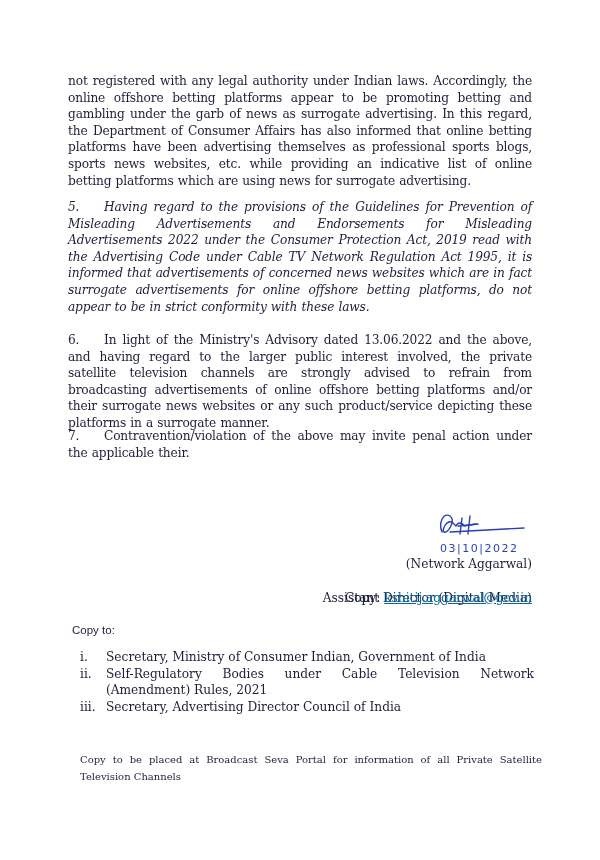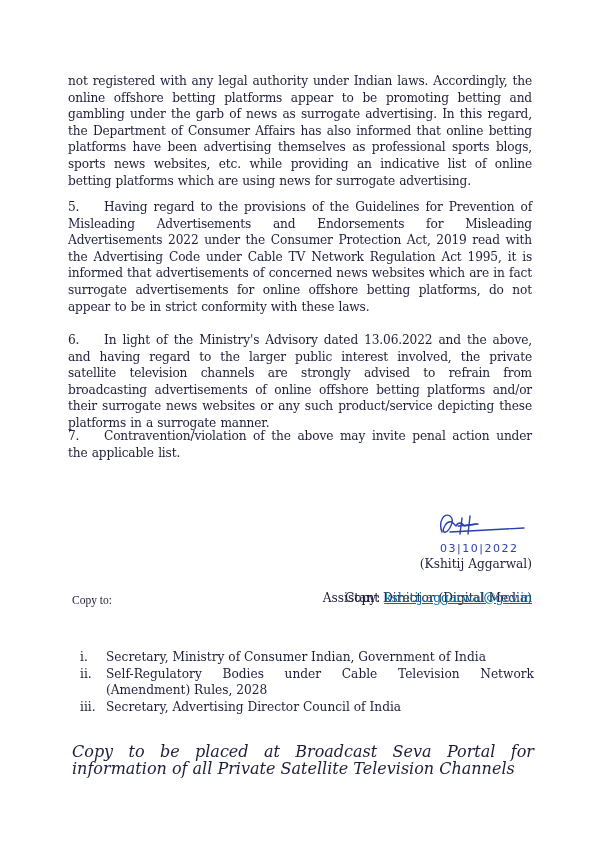--- a/index.html
+++ b/index.html
@@ -14,84 +14,84 @@
   .body-text { position: absolute; left: 68px; width: 464px; }
   .para {
     margin: 0;
     line-height: 16.6px;
     text-align: justify;
     letter-spacing: -0.15px;
     word-spacing: 0.5px;
   }
   .para .num { display: inline-block; width: 36px; }
   #p-cont { top: 73px; }
-  #p5 { top: 199px; }
+  #p5 { top: 199px; font-style: italic; }
   #p6 { top: 332px; }
   #p7 { top: 428px; }
   #p8 { top: 470px; }
   .signature { position: absolute; left: 436px; top: 510px; width: 96px; height: 46px; }
   .sig-line { position: absolute; right: 68px; font-size: 12.2px; line-height: 16.6px; white-space: nowrap; }
   #sig-name { top: 556px; }
   #sig-desig { top: 590px; }
   #sig-email { top: 590px; }
   .email-link { text-decoration: underline; color: #0369a1; }
 
-  .copy-heading { position: absolute; left: 72px; top: 592px; font-size: 12.2px; line-height: 16px; font-family: Liberation Serif, serif; font-size: 11.5px; }
+  .copy-heading { position: absolute; left: 72px; top: 622px; font-size: 12.2px; line-height: 16px; font-family: Liberation Sans, sans-serif; font-size: 11.5px; }
   .copy-list { position: absolute; left: 72px; top: 649px; width: 462px; margin: 0; padding: 0; list-style: none; }
   .copy-item { display: flex; line-height: 16.6px; font-size: 12.2px; }
   .copy-item .roman { width: 34px; flex: none; text-align: left; padding-left: 8px; box-sizing: border-box; }
   .copy-item .ctext { flex: 1; text-align: justify; text-align-last: left; }
 
-  .portal-note { position: absolute; left: 72px; top: 744px; width: 462px; margin: 0; line-height: 16.6px; text-align: justify; font-size: 16px; font-style: italic; }
+  .portal-note { position: absolute; left: 72px; top: 744px; width: 462px; margin: 8px; line-height: 16.6px; text-align: justify; font-size: 10px; }
 </style>
 </head>
 <body>
 
 <div class="page">
 
   <div class="body-text" id="p-cont">
     <p class="para">not registered with any legal authority under Indian laws. Accordingly, the online offshore betting platforms appear to be promoting betting and gambling under the garb of news as surrogate advertising. In this regard, the Department of Consumer Affairs has also informed that online betting platforms have been advertising themselves as professional sports blogs, sports news websites, etc. while providing an indicative list of online betting platforms which are using news for surrogate advertising.</p>
   </div>
 
   <div class="body-text" id="p5">
     <p class="para"><span class="num">5.</span><span>Having regard to the provisions of the Guidelines for Prevention of Misleading Advertisements and Endorsements for Misleading Advertisements 2022 under the Consumer Protection Act, 2019 read with the Advertising Code under Cable TV Network Regulation Act 1995, it is informed that advertisements of concerned news websites which are in fact surrogate advertisements for online offshore betting platforms, do not appear to be in strict conformity with these laws.</span></p>
   </div>
 
   <div class="body-text" id="p6">
     <p class="para"><span class="num">6.</span><span>In light of the Ministry's Advisory dated 13.06.2022 and the above, and having regard to the larger public interest involved, the private satellite television channels are strongly advised to refrain from broadcasting advertisements of online offshore betting platforms and/or their surrogate news websites or any such product/service depicting these platforms in a surrogate manner.</span></p>
   </div>
 
   <div class="body-text" id="p7">
-    <p class="para"><span class="num">7.</span><span>Contravention/violation of the above may invite penal action under the applicable list.</span></p>
+    <p class="para"><span class="num">7.</span><span>Contravention/violation of the above may invite penal action under the applicable their.</span></p>
   </div>
 
 
   <svg class="signature" viewBox="0 0 96 46" xmlns="http://www.w3.org/2000/svg">
     <g fill="none" stroke="#2a3fb0" stroke-width="1.4" stroke-linecap="round" stroke-linejoin="round">
       <path d="M6 22 C2 12, 8 2, 14 6 C20 10, 12 24, 8 22 C6 20, 10 10, 16 12 L20 16 C22 12, 26 12, 28 16 L40 14"></path>
       <path d="M26 8 L24 24 M34 6 L32 24 M22 16 L42 14"></path>
       <path d="M14 22 L88 18"></path>
     </g>
     <text x="4" y="42" font-family="DejaVu Sans, sans-serif" font-size="11" fill="#2a3fb0" letter-spacing="1.5">03|10|2022</text>
   </svg>
 
-  <div class="sig-line" id="sig-name">(Kshitij Aggarwal)</div>
+  <div class="sig-line" id="sig-name">(Network Aggarwal)</div>
   <div class="sig-line" id="sig-desig">Assistant Director (Digital Media)</div>
   <div class="sig-line" id="sig-email"><span>Copy: </span><a class="email-link">kshitij.aggarwal@gov.in</a></div>
 
   <div class="copy-heading">Copy to:</div>
 
   <ul class="copy-list">
     <li class="copy-item">
       <span class="roman">i.</span>
       <span class="ctext">Secretary, Ministry of Consumer Indian, Government of India</span>
     </li>
     <li class="copy-item">
       <span class="roman">ii.</span>
-      <span class="ctext">Self-Regulatory Bodies under Cable Television Network (Amendment) Rules, 2028</span>
+      <span class="ctext">Self-Regulatory Bodies under Cable Television Network (Amendment) Rules, 2021</span>
     </li>
     <li class="copy-item">
       <span class="roman">iii.</span>
       <span class="ctext">Secretary, Advertising Director Council of India</span>
     </li>
   </ul>
 
   <p class="portal-note">Copy to be placed at Broadcast Seva Portal for information of all Private Satellite Television Channels</p>
 
 </div>

